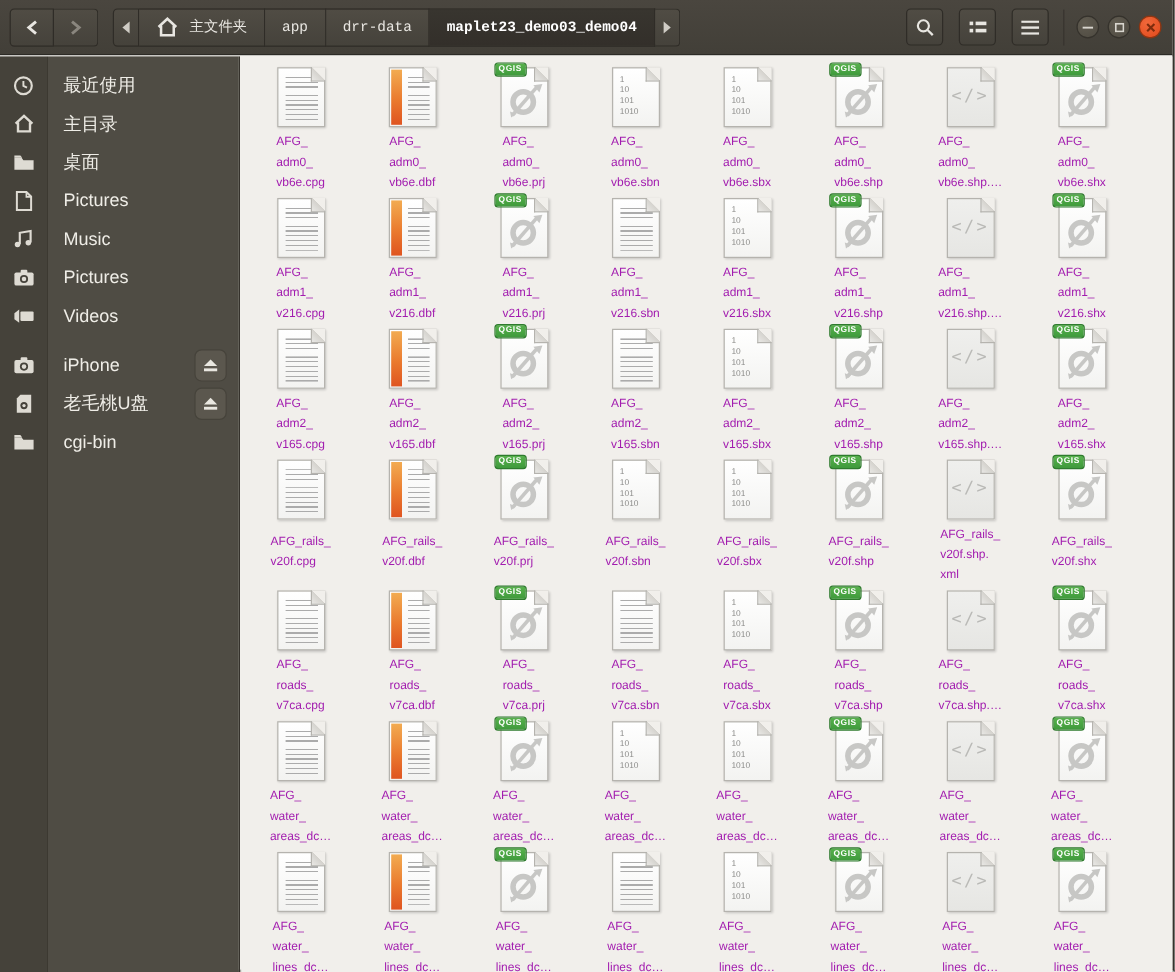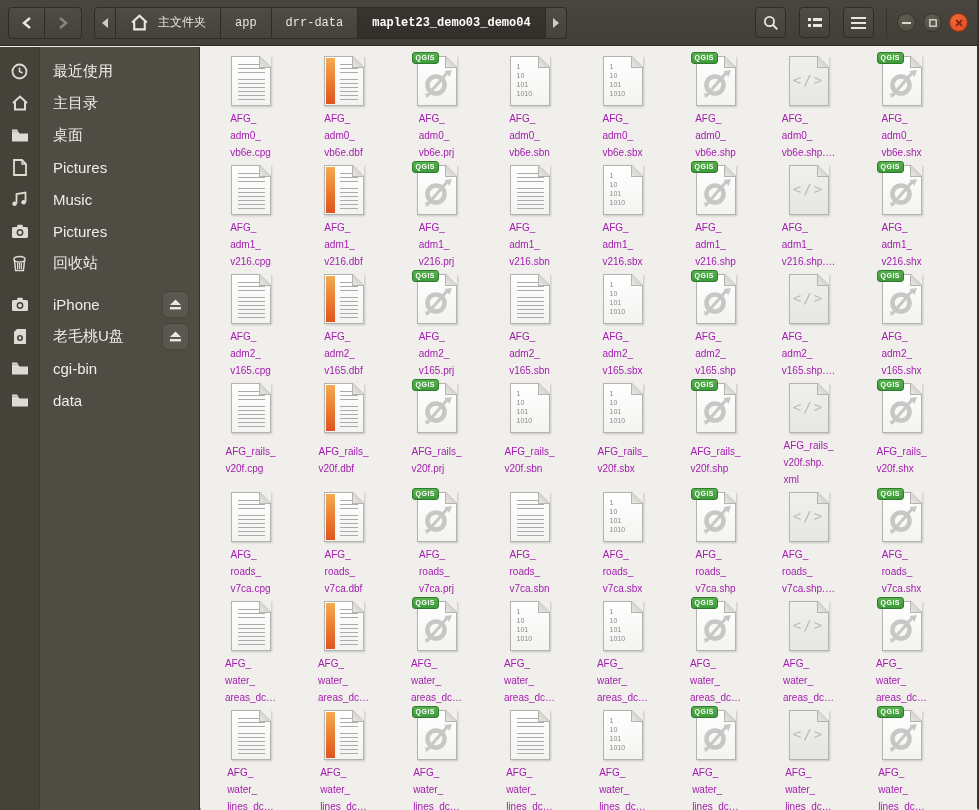--- a/index.html
+++ b/index.html
@@ -224,27 +224,26 @@
             <rect x="1" y="3" width="16" height="11" rx="1.6" fill="#dedbd3"></rect>
             <rect x="6.2" y="0.8" width="5.6" height="3" rx="1" fill="#dedbd3"></rect>
             <circle cx="9" cy="8.5" r="3.4" fill="#45423a"></circle>
             <circle cx="9" cy="8.5" r="1.9" fill="#dedbd3"></circle>
           </svg>
         </span>
         <span class="sb-label">Pictures</span>
       </div>
       <div class="sb-item">
         <span class="sb-ic">
-          <svg width="15" height="17" viewBox="0 0 15 17">
-            <path d="M2 4.5 C2 2.8 4.4 1.5 7.5 1.5 C10.6 1.5 13 2.8 13 4.5 C13 6.2 10.6 7 7.5 7 C4.4 7 2 6.2 2 4.5 Z" fill="none" stroke="#dedbd3" stroke-width="1.5"></path>
-            <path d="M2.5 5.5 L3.6 15.5 H11.4 L12.5 5.5" fill="none" stroke="#dedbd3" stroke-width="1.5"></path>
-            <path d="M5.6 8 V14 M7.5 8 V14 M9.4 8 V14" stroke="#dedbd3" stroke-width="1.2"></path>
+          <svg width="18" height="13" viewBox="0 0 18 13">
+            <path d="M1 4 L5 1 V12 L1 9 Z" fill="#dedbd3"></path>
+            <rect x="6" y="2.5" width="11" height="8" rx="1" fill="#dedbd3"></rect>
           </svg>
         </span>
-        <span class="sb-label">回收站</span>
+        <span class="sb-label">Videos</span>
       </div>
       <div class="sb-item gap-before">
         <span class="sb-ic">
           <svg width="18" height="15" viewBox="0 0 18 15">
             <rect x="1" y="3" width="16" height="11" rx="1.6" fill="#dedbd3"></rect>
             <rect x="6.2" y="0.8" width="5.6" height="3" rx="1" fill="#dedbd3"></rect>
             <circle cx="9" cy="8.5" r="3.4" fill="#45423a"></circle>
             <circle cx="9" cy="8.5" r="1.9" fill="#dedbd3"></circle>
           </svg>
         </span>
@@ -274,29 +273,20 @@
       </div>
       <div class="sb-item">
         <span class="sb-ic">
           <svg width="18" height="15" viewBox="0 0 18 15">
             <path d="M1 3.5 V13.5 H17 V5.5 H8.5 L7 3.5 Z" fill="#dedbd3"></path>
             <path d="M1 3.5 L1 1.5 H6 L7.5 3.5" fill="#dedbd3"></path>
           </svg>
         </span>
         <span class="sb-label">cgi-bin</span>
       </div>
-      <div class="sb-item">
-        <span class="sb-ic">
-          <svg width="18" height="15" viewBox="0 0 18 15">
-            <path d="M1 3.5 V13.5 H17 V5.5 H8.5 L7 3.5 Z" fill="#dedbd3"></path>
-            <path d="M1 3.5 L1 1.5 H6 L7.5 3.5" fill="#dedbd3"></path>
-          </svg>
-        </span>
-        <span class="sb-label">data</span>
-      </div>
     </div>
 
   <div class="filegrid">
       <div class="file-cell">
         <div class="iconbox">
           <div class="page">
             <div class="tline t1"></div>
             <div class="tline t2"></div>
           </div>
         </div>

